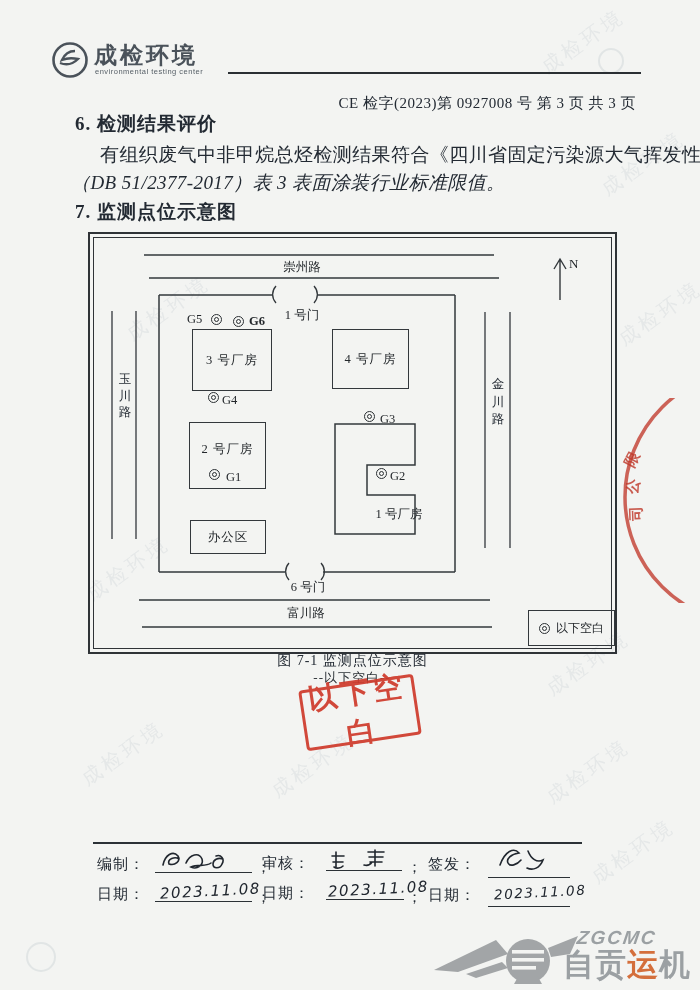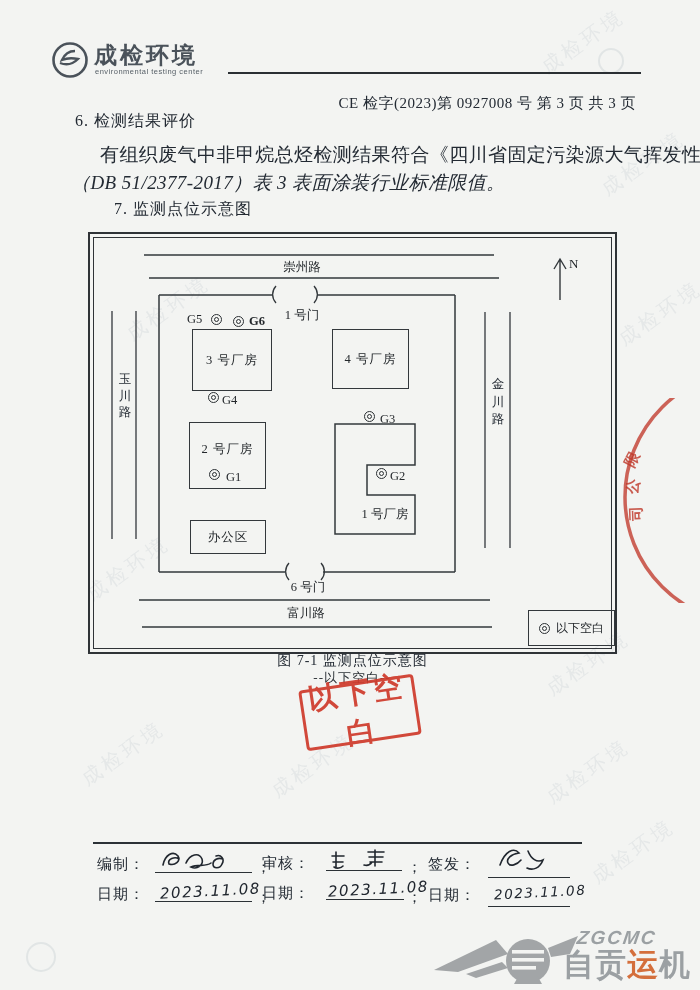--- a/index.html
+++ b/index.html
@@ -10,21 +10,21 @@
   .ctr{display:flex;align-items:center;justify-content:center;text-align:center;}
 
   
   .brand-cn{font-family:"Liberation Sans","DejaVu Sans",sans-serif;font-weight:bold;
             font-size:23px;letter-spacing:3px;color:#4a525a;}
   .brand-en{font-family:"Liberation Sans","DejaVu Sans",sans-serif;font-size:7.5px;
             letter-spacing:.5px;color:#555e66;}
   .docref{font-size:15px;letter-spacing:.5px;white-space:nowrap;margin-top:41px;}
   .hrule{background:#2a2f33;height:1.5px;}
 
-  .h2{font-size:16px;font-weight:normal;letter-spacing:1px;}
+  .h2{font-size:19px;font-weight:bold;letter-spacing:1px;}
   .body-line{font-size:19px;letter-spacing:.4px;white-space:nowrap;}
 
   
   .frame{border:2.2px solid #2f3337;}
   .frame-inner{position:absolute;inset:3px;border:1px solid #2f3337;}
   .dlabel{font-size:12.5px;white-space:nowrap;color:#23272b;}
   .vroad{display:flex;flex-direction:column;align-items:center;font-size:12.5px;line-height:1;}
   .vroad span{display:block;}
   .bldg{border:1.4px solid #33383c;}
   .bldg .dlabel{letter-spacing:1px;}
@@ -85,21 +85,21 @@
     <path d="M10,23 q10,4 18,-4 q-9,-2 -16,1 q4,-9 13,-9" fill="none" stroke="#4a525a" stroke-width="2.4"></path>
   </svg>
   <div class="abs brand-cn" style="left:94px;top:40px;">成检环境</div>
   <div class="abs brand-en" style="left:95px;top:67px;">environmental testing center</div>
   <div class="abs docref" style="right:64px;top:53px;">CE 检字(2023)第 0927008 号  第 3 页 共 3 页</div>
   <div class="abs hrule" style="left:228px;top:72px;width:413px;"></div>
 
   <div class="abs h2" style="left:75px;top:111px;">6. 检测结果评价</div>
   <div class="abs body-line" style="left:100px;top:142px;">有组织废气中非甲烷总烃检测结果符合《四川省固定污染源大气挥发性有机物排放标准》</div>
   <div class="abs body-line" style="left:71px;top:170px;font-style:italic;">（DB 51/2377-2017）表 3 表面涂装行业标准限值。</div>
-  <div class="abs h2" style="left:75px;top:199px;margin-left:39px;">7. 监测点位示意图</div>
+  <div class="abs h2" style="left:75px;top:199px;">7. 监测点位示意图</div>
 
   <div class="abs frame" style="left:88px;top:232px;width:525px;height:418px;">
     <div class="frame-inner"></div>
 
     <svg class="abs" style="left:0;top:0;" width="525" height="418" viewBox="0 0 525 418" fill="none" stroke="#33383c" stroke-width="1.3">
 
       <path d="M54,21 H404 M59,44 H409"></path>
 
       <path d="M49,366 H400 M52,393 H402"></path>
 
@@ -140,21 +140,21 @@
     </div>
     <div class="abs bldg ctr" style="left:242px;top:95px;width:75px;height:58px;">
       <span class="dlabel">4 号厂房</span>
     </div>
     <div class="abs bldg" style="left:99px;top:188px;width:75px;height:65px;">
       <div class="abs dlabel ctr" style="left:0;top:18px;width:75px;">2 号厂房</div>
     </div>
     <div class="abs bldg ctr" style="left:100px;top:286px;width:74px;height:32px;">
       <span class="dlabel">办公区</span>
     </div>
-    <div class="abs dlabel ctr" style="left:247px;top:272px;width:96px;">1 号厂房</div>
+    <div class="abs dlabel ctr" style="left:261px;top:272px;width:96px;">1 号厂房</div>
 
     <div class="abs dlabel" style="left:97px;top:78px;">G5</div>
     <div class="abs dc" style="left:121px;top:80px;">
         <i></i>
       </div>
     <div class="abs dc" style="left:143px;top:82px;">
         <i></i>
       </div>
     <div class="abs dlabel" style="left:159px;top:80px;font-weight:bold;">G6</div>
 

